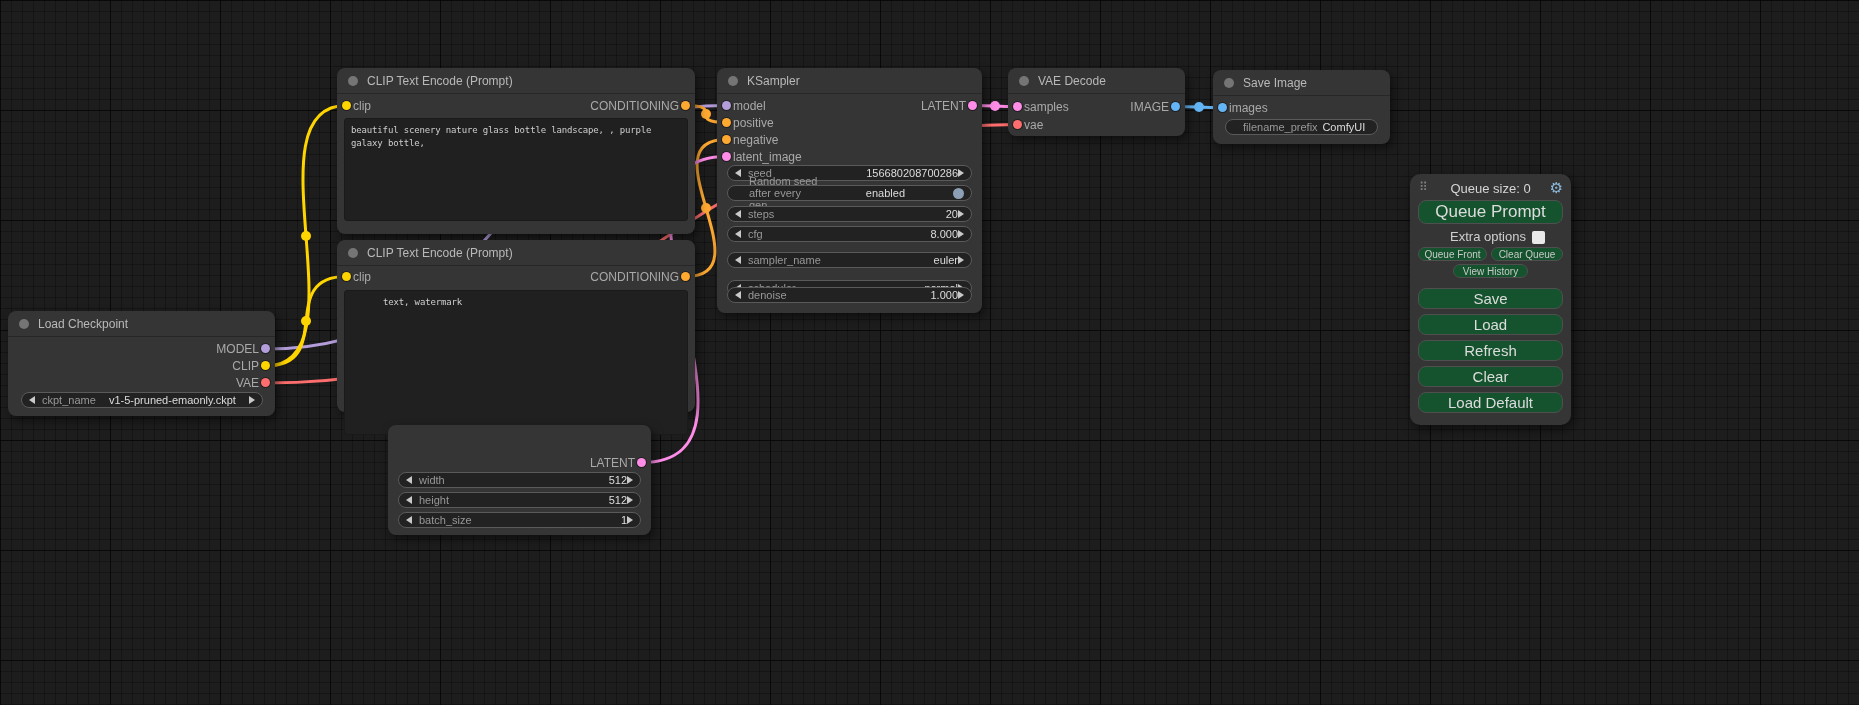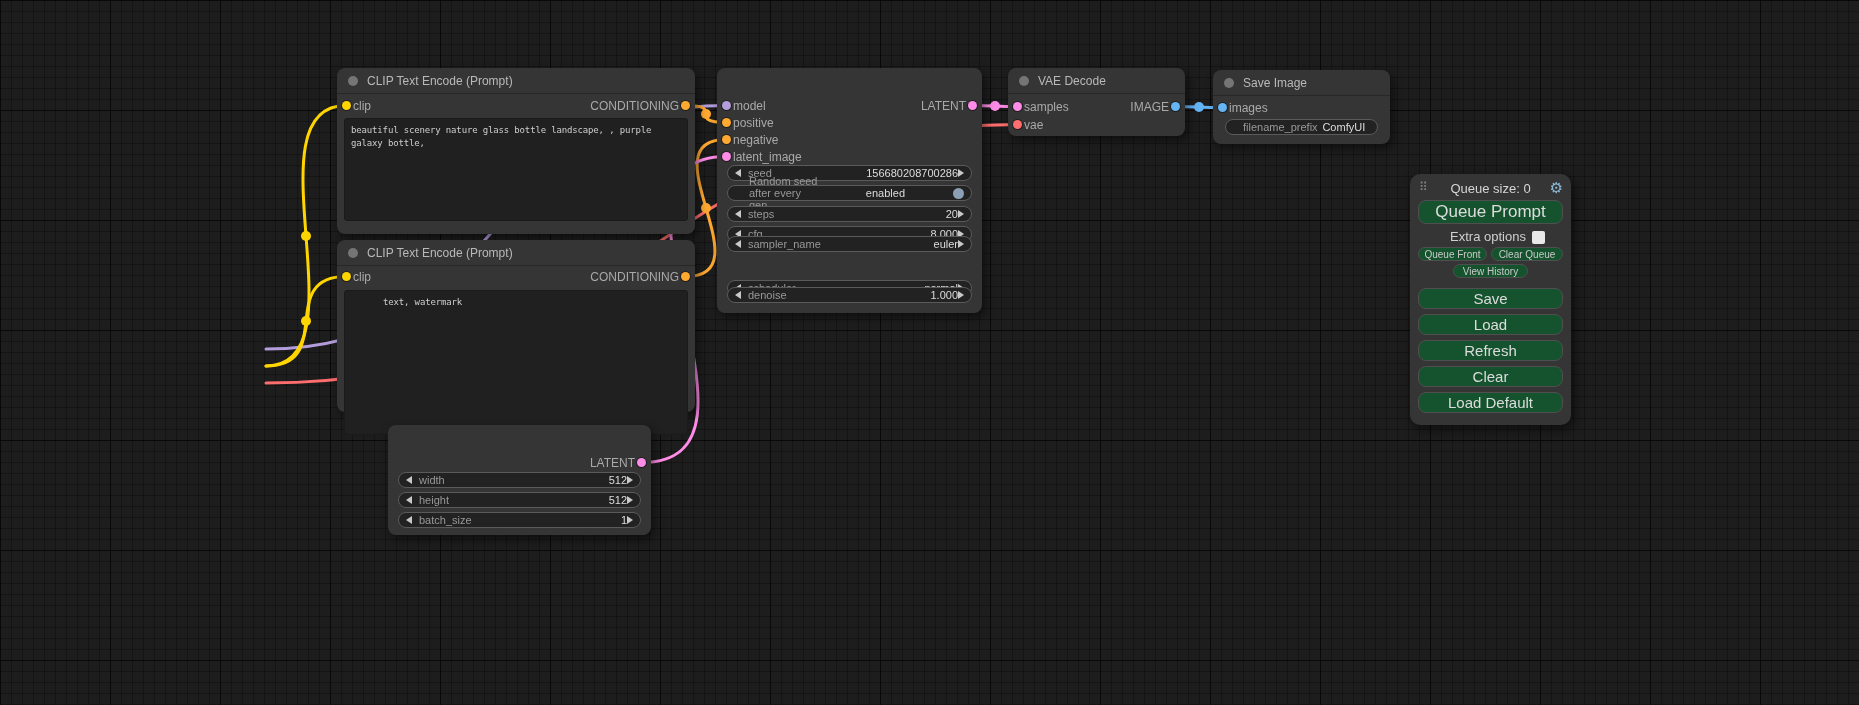--- a/index.html
+++ b/index.html
@@ -87,20 +87,38 @@
     <g>
       <circle cx="306" cy="236" r="5" fill="#ffd500"></circle>
       <circle cx="306" cy="321" r="5" fill="#ffd500"></circle>
       <circle cx="706" cy="114" r="5" fill="#ffa931"></circle>
       <circle cx="706" cy="208" r="5" fill="#ffa931"></circle>
       <circle cx="995" cy="106" r="5" fill="#ff8ce7"></circle>
       <circle cx="1199" cy="107" r="5" fill="#64b5f6"></circle>
     </g>
   </svg>
 
+  <div class="node" style="left:8px; top:311px; width:267px; height:105px;">
+    <div class="node-title">
+      <span class="tdot"></span>
+      <span>Load Checkpoint</span>
+    </div>
+    <div class="io out" style="top:29px;">MODEL</div>
+    <span class="port out" style="top: 33px; background: rgb(179, 157, 219);"></span>
+    <div class="io out" style="top:46px;">CLIP</div>
+    <span class="port out" style="top: 50px; background: rgb(255, 213, 0);"></span>
+    <div class="io out" style="top:63px;">VAE</div>
+    <span class="port out" style="top: 67px; background: rgb(255, 110, 110);"></span>
+    <div class="pill" style="left:13px; top:81px; width:242px;">
+      <span class="arr l"></span>
+      <span class="wlabel">ckpt_name</span>
+      <span class="wvalue center">v1-5-pruned-emaonly.ckpt</span>
+      <span class="arr r"></span>
+    </div>
+  </div>
 
   <div class="node" style="left:337px; top:68px; width:358px; height:166px;">
     <div class="node-title">
       <span class="tdot"></span>
       <span>CLIP Text Encode (Prompt)</span>
     </div>
     <div class="io in" style="top:29px;">clip</div>
     <span class="port in" style="top: 33px; background: rgb(255, 213, 0);"></span>
     <div class="io out" style="top:29px;">CONDITIONING</div>
     <span class="port out" style="top: 33px; background: rgb(255, 169, 49);"></span>
@@ -113,20 +131,24 @@
       <span>CLIP Text Encode (Prompt)</span>
     </div>
     <div class="io in" style="top:28px;">clip</div>
     <span class="port in" style="top: 32px; background: rgb(255, 213, 0);"></span>
     <div class="io out" style="top:28px;">CONDITIONING</div>
     <span class="port out" style="top: 32px; background: rgb(255, 169, 49);"></span>
     <div class="prompt-box" style="top:50px; height:145px;padding-left:38px;">text, watermark</div>
   </div>
 
   <div class="node" style="left:717px; top:68px; width:265px; height:245px;">
+    <div class="node-title">
+      <span class="tdot"></span>
+      <span>KSampler</span>
+    </div>
     <div class="io in" style="top:29px;">model</div>
     <span class="port in" style="top: 33px; background: rgb(179, 157, 219);"></span>
     <div class="io in" style="top:46px;">positive</div>
     <span class="port in" style="top: 50px; background: rgb(255, 169, 49);"></span>
     <div class="io in" style="top:63px;">negative</div>
     <span class="port in" style="top: 67px; background: rgb(255, 169, 49);"></span>
     <div class="io in" style="top:80px;">latent_image</div>
     <span class="port in" style="top: 84px; background: rgb(255, 140, 231);"></span>
     <div class="io out" style="top:29px;">LATENT</div>
     <span class="port out" style="top: 33px; background: rgb(255, 140, 231);"></span>
@@ -147,21 +169,21 @@
       <span class="wlabel">steps</span>
       <span class="wvalue">20</span>
       <span class="arr r"></span>
     </div>
     <div class="pill" style="left:10px; top:158px; width:245px;">
       <span class="arr l"></span>
       <span class="wlabel">cfg</span>
       <span class="wvalue">8.000</span>
       <span class="arr r"></span>
     </div>
-    <div class="pill" style="left:10px; top:168px; width:245px;text-align:right;">
+    <div class="pill" style="left:10px; top:184px; width:245px;text-align:right;">
       <span class="arr l"></span>
       <span class="wlabel">sampler_name</span>
       <span class="wvalue">euler</span>
       <span class="arr r"></span>
     </div>
     <div class="pill" style="left:10px; top:212px; width:245px;">
       <span class="arr l"></span>
       <span class="wlabel">scheduler</span>
       <span class="wvalue">normal</span>
       <span class="arr r"></span>

